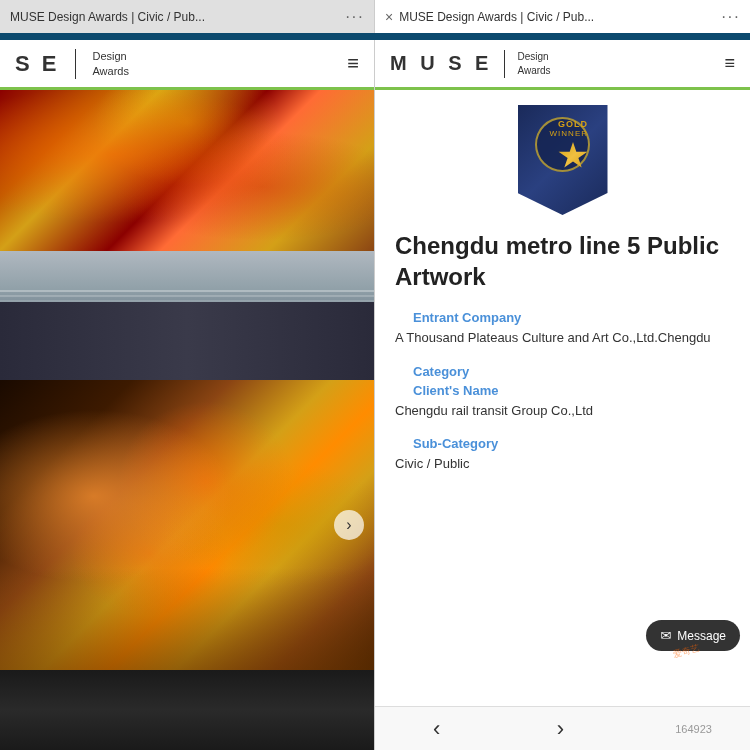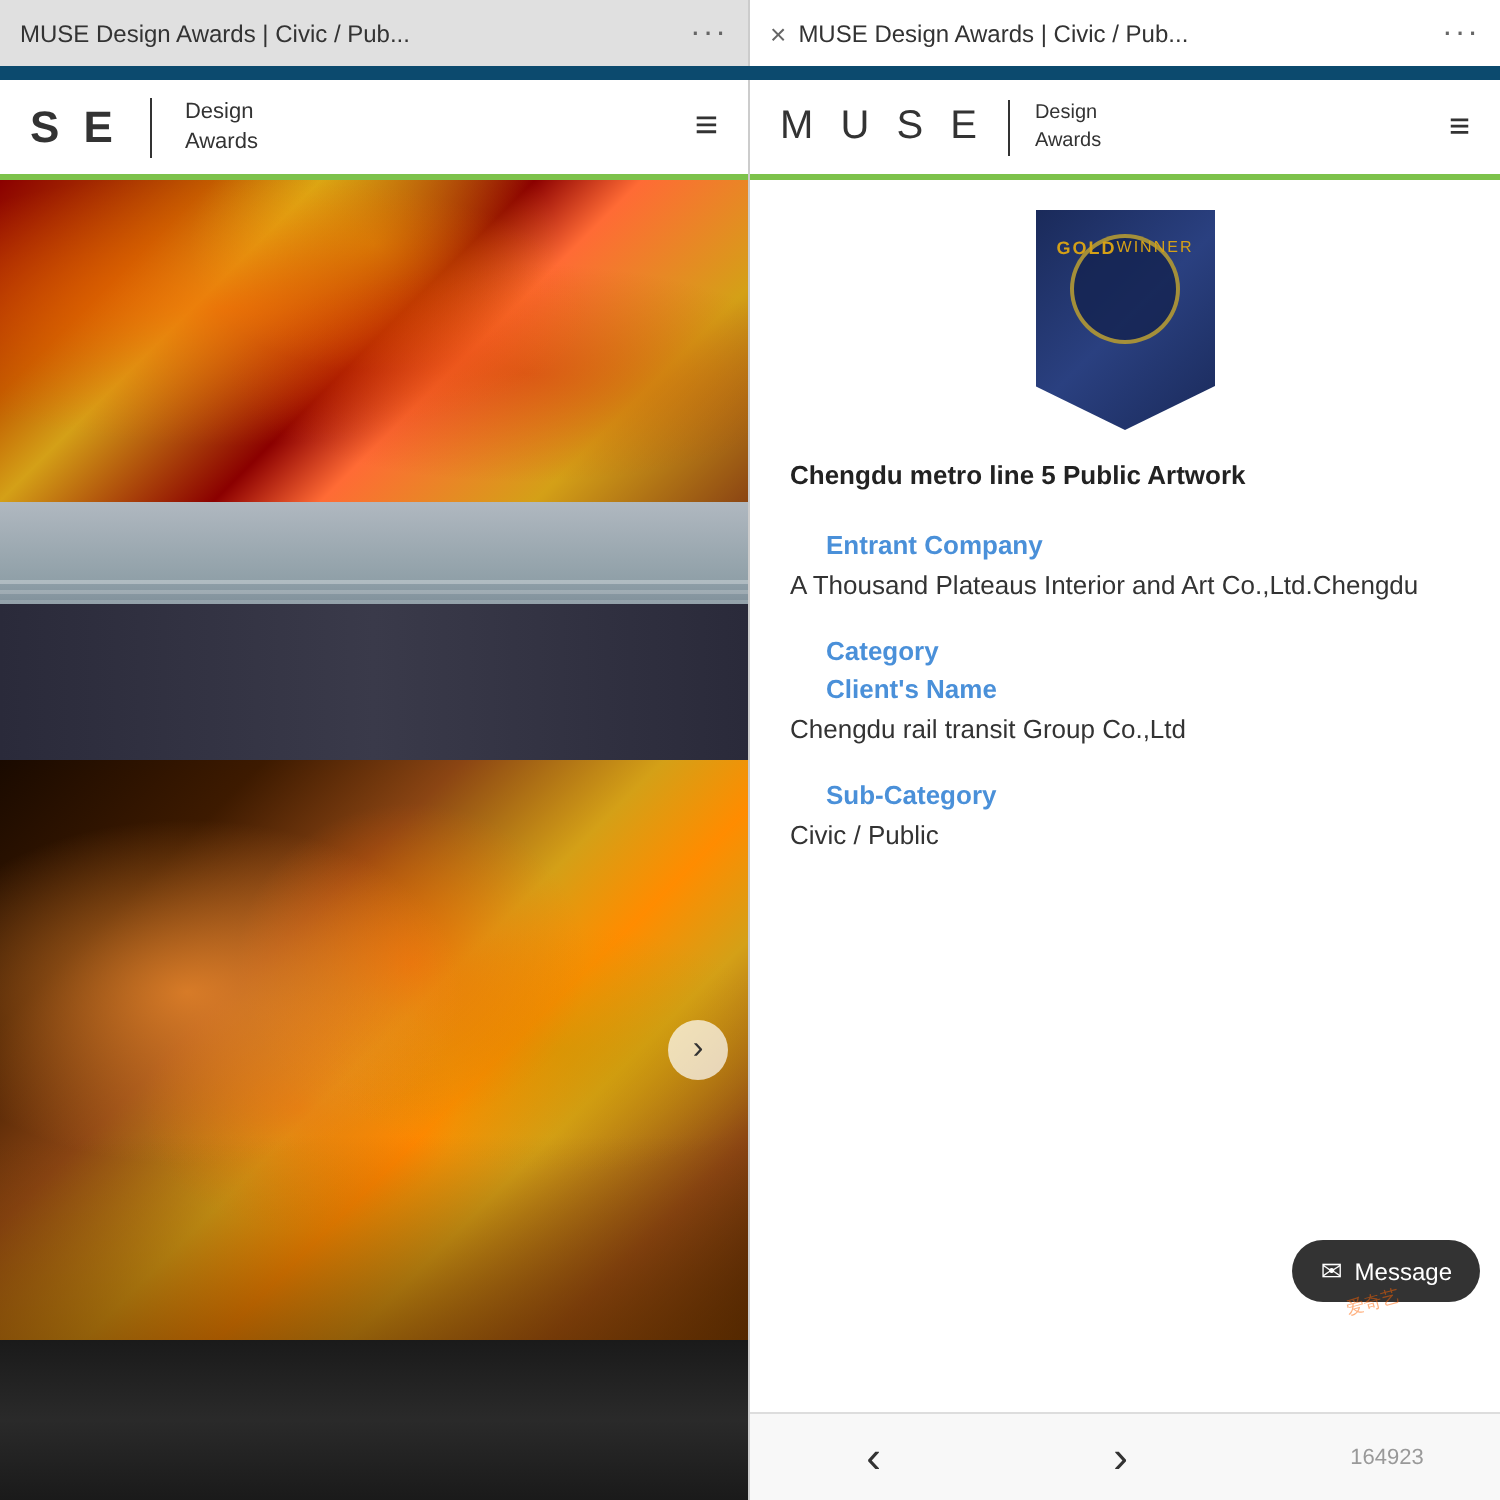--- a/index.html
+++ b/index.html
@@ -246,21 +246,21 @@
     .logo-right {
       display: flex;
       align-items: center;
       gap: 6px;
     }
 
     .logo-letters-right {
       font-size: 20px;
       letter-spacing: 4px;
       color: #333;
-      font-weight: 400;
+      font-weight: 700;
     }
 
     .logo-divider-right {
       width: 1px;
       height: 28px;
       background: #333;
       margin: 0 6px;
     }
 
     .logo-text-right {
@@ -304,39 +304,39 @@
       padding-top: 12px;
       position: relative;
     }
 
     .badge-circle {
       width: 55px;
       height: 55px;
       border-radius: 50%;
       border: 2px solid rgba(200,170,50,0.8);
       display: flex;
-      flex-direction: row;
-      align-items: flex-start;
+      flex-direction: column;
+      align-items: flex-end;
       justify-content: center;
       background: rgba(20,35,80,0.8);
     }
 
     .badge-gold { color: #d4a017; font-size: 9px; font-weight: bold; letter-spacing: 1px; }
     .badge-winner { color: #d4a017; font-size: 8px; letter-spacing: 1px; }
 
     .badge-icon {
       margin-top: 4px;
       width: 30px;
       height: 30px;
       background: linear-gradient(135deg, #d4a017, #f0c040, #d4a017);
       clip-path: polygon(50% 0%, 61% 35%, 98% 35%, 68% 57%, 79% 91%, 50% 70%, 21% 91%, 32% 57%, 2% 35%, 39% 35%);
     }
 
     .award-title {
-      font-size: 13px;
+      font-size: 24px;
       font-weight: bold;
       color: #222;
       margin-bottom: 18px;
       line-height: 1.3;
     }
 
     .field-label {
       font-size: 13px;
       color: #4a90d9;
       font-weight: bold;
@@ -467,21 +467,21 @@
             <span class="badge-gold">GOLD</span>
             <span class="badge-winner">WINNER</span>
             <div class="badge-icon"></div>
           </div>
         </div>
       </div>
 
       <div class="award-title">Chengdu metro line 5 Public Artwork</div>
 
       <div class="field-label">Entrant Company</div>
-      <div class="field-value">A Thousand Plateaus Interior and Art Co.,Ltd.Chengdu</div>
+      <div class="field-value">A Thousand Plateaus Culture and Art Co.,Ltd.Chengdu</div>
 
       <div class="field-label">Category</div>
 
       <div class="field-label">Client's Name</div>
       <div class="field-value">Chengdu rail transit Group Co.,Ltd</div>
 
       <div class="field-label">Sub-Category</div>
       <div class="field-value">Civic / Public</div>
     </div>
 

